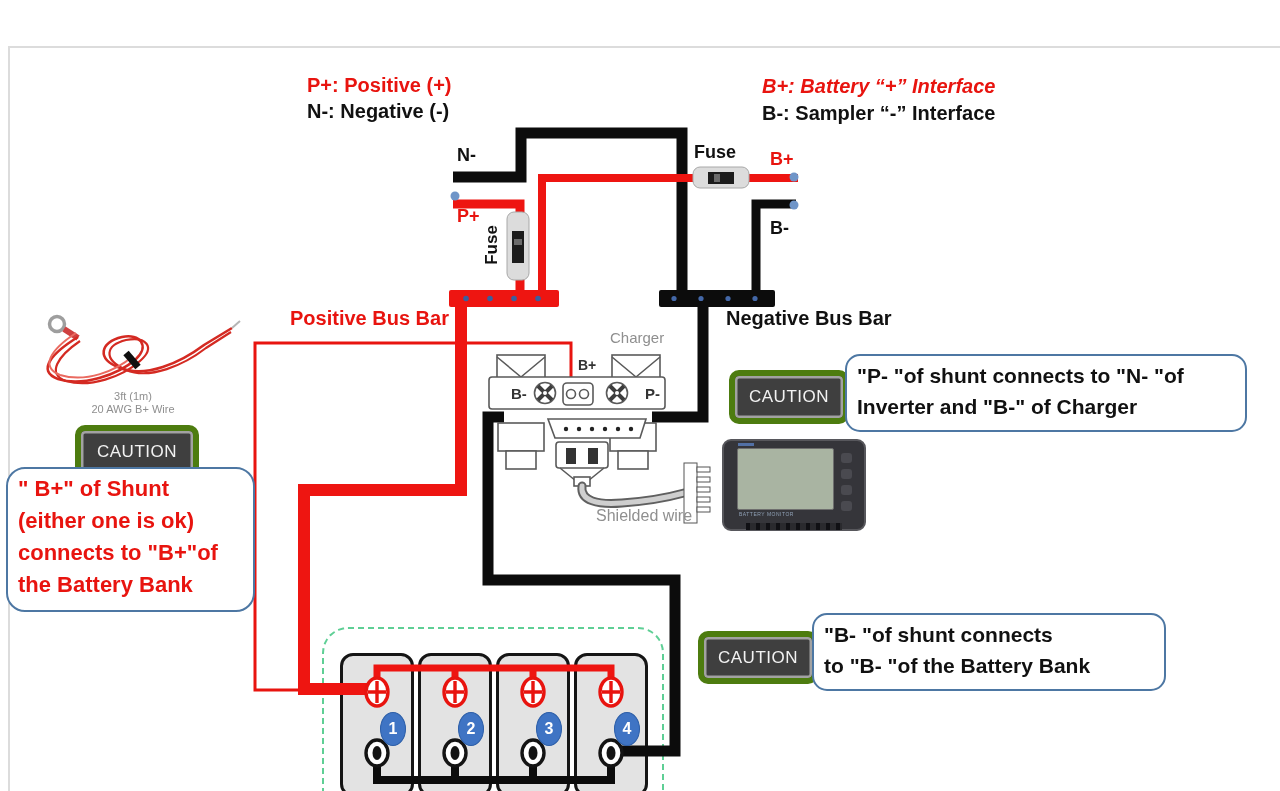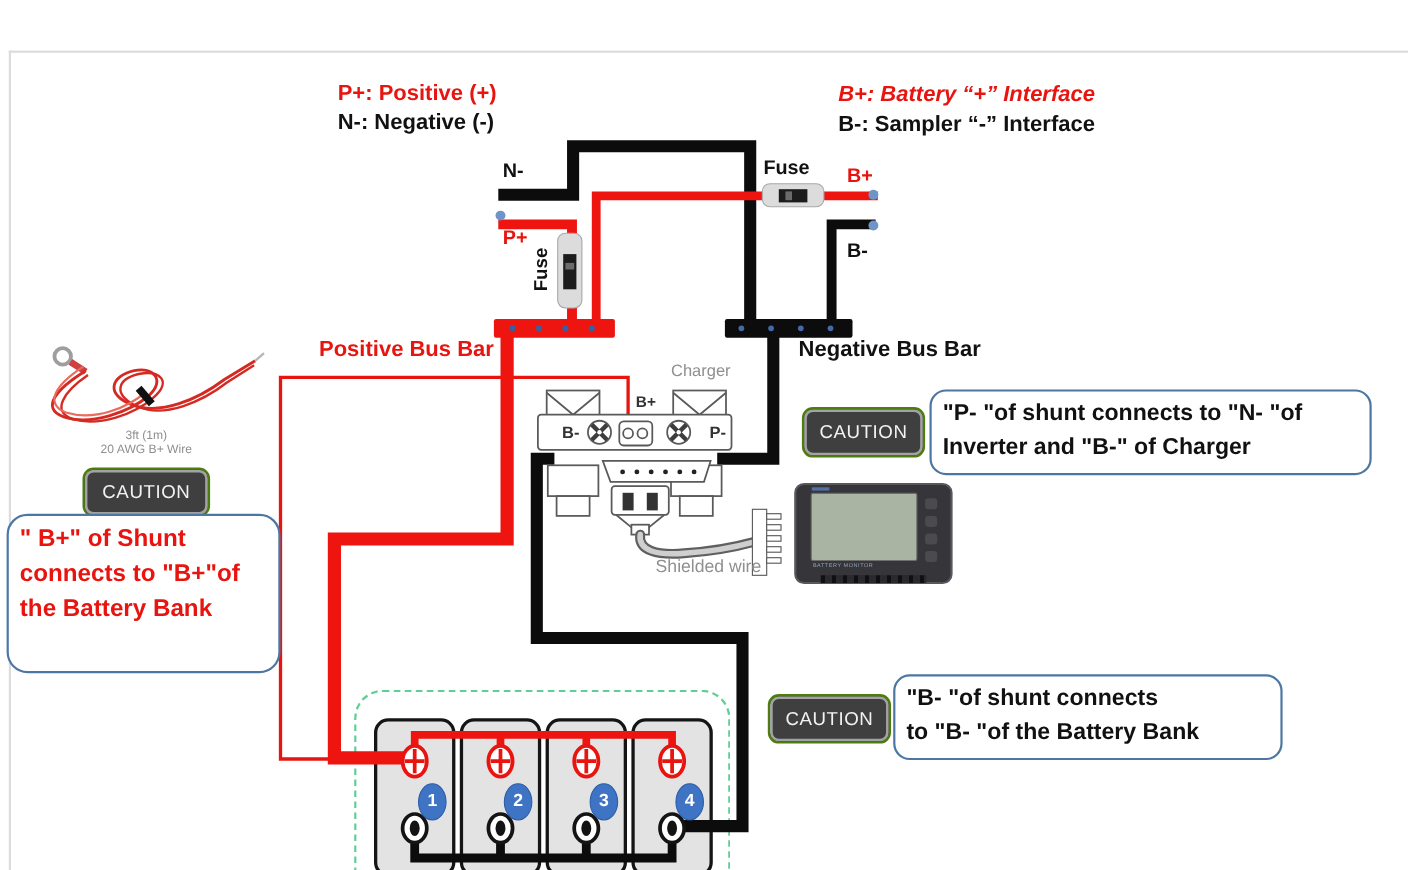--- a/index.html
+++ b/index.html
@@ -6,21 +6,21 @@
   #canvas{position:relative;width:1280px;height:791px;background:#fff;overflow:hidden;
           font-family:"Liberation Sans",sans-serif;margin-top:41px;}
   .abs{position:absolute;}
   .txt{position:absolute;white-space:nowrap;font-family:"Liberation Sans",sans-serif;color:#111;}
   .bold{font-weight:700;}
   .red{color:#e8140f;}
   .gray{color:#8f8f8f;}
   .blue-box{position:absolute;background:#4b7dbd;border:2px solid #3a66a2;border-radius:17px;
             color:#fff;display:flex;align-items:center;justify-content:center;font-size:25px;
             box-shadow:inset 0 -8px 12px rgba(0,0,0,.12);}
-  .caution-badge{position:absolute;background:#3f3f3f;border:2px solid #4d7c0f;border-radius:10px;
+  .caution-badge{position:absolute;background:#3f3f3f;border:6px solid #4d7c0f;border-radius:10px;
             box-shadow:inset 0 0 0 2.5px #a2a2a2;color:#f2f2f2;display:flex;align-items:center;
             justify-content:center;font-size:17px;letter-spacing:.5px;}
   .note{position:absolute;background:#fff;border:2.5px solid #4d77a3;border-radius:15px;
             padding:4px 10px;font-weight:700;}
   .note div{white-space:nowrap;}
   .note-rt div{font-size:21px;line-height:31px;color:#111;}
   .note-rb div{font-size:21px;line-height:31px;color:#111;}
   .note-l{border-radius:19px;}
   .note-l div{font-size:22px;line-height:32px;color:#e8140f;}
   .battery{position:absolute;width:68px;height:138px;background:#e3e3e3;border:3px solid #151515;
@@ -217,20 +217,21 @@
     <div class="btn" style="top:60px;"></div>
     <div class="pins"></div>
   </div>
 
   <div class="caution-badge" style="left:75px;top:384px;width:112px;height:41px;z-index:3;">CAUTION</div>
   <div class="caution-badge" style="left:729px;top:329px;width:108px;height:42px;z-index:3;">CAUTION</div>
   <div class="caution-badge" style="left:698px;top:590px;width:108px;height:41px;z-index:3;">CAUTION</div>
 
   <div class="note note-l" style="left:6px;top:426px;width:225px;height:133px;z-index:3;">
     <div>" B+" of Shunt</div>
+    <div>(either one is ok)</div>
     <div>connects to "B+"of</div>
     <div>the Battery Bank</div>
   </div>
   <div class="note note-rt" style="left:845px;top:313px;width:378px;height:66px;z-index:3;">
     <div>"P- "of shunt connects to "N- "of</div>
     <div>Inverter and "B-" of Charger</div>
   </div>
   <div class="note note-rb" style="left:812px;top:572px;width:330px;height:66px;z-index:3;">
     <div>"B- "of shunt connects</div>
     <div>to "B- "of the Battery Bank</div>

